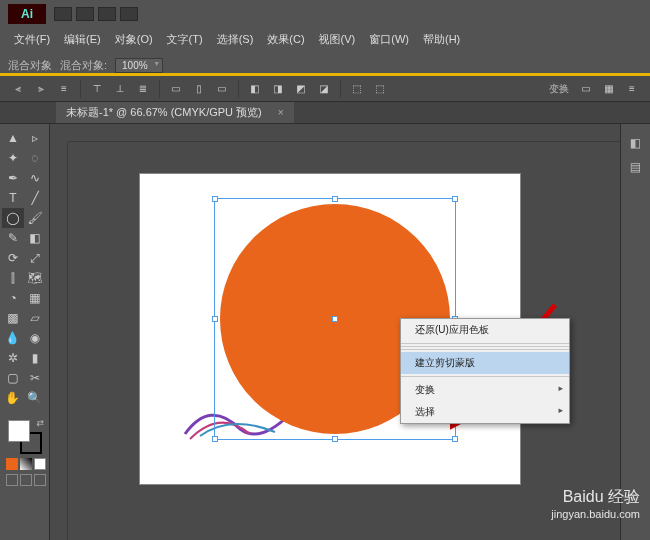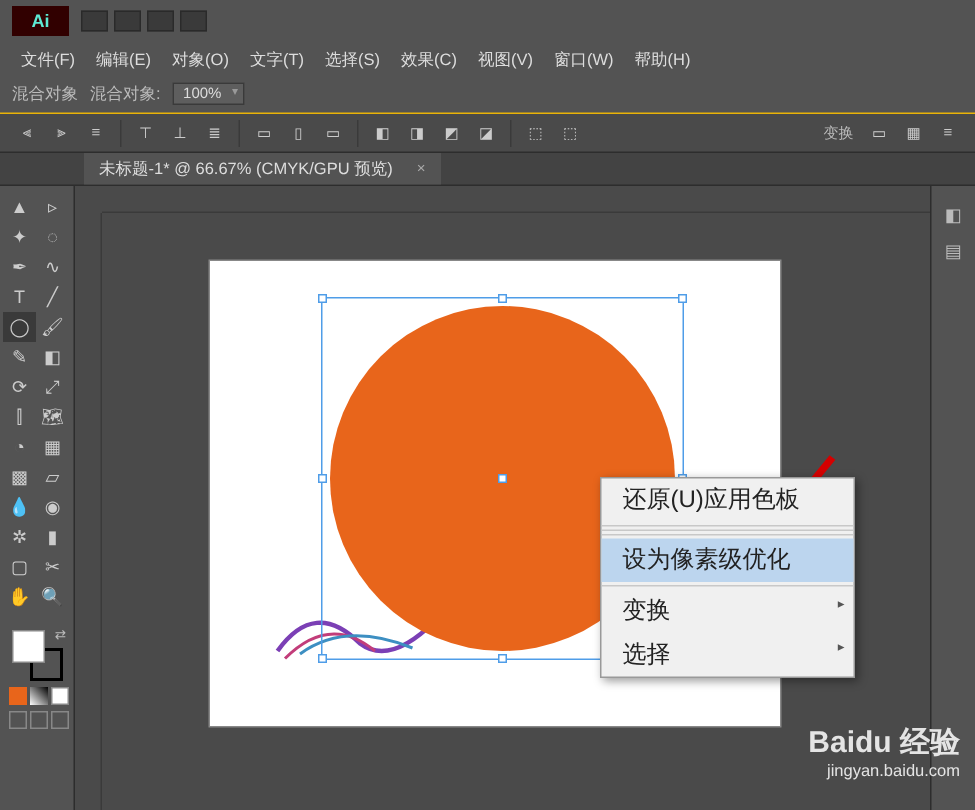--- a/index.html
+++ b/index.html
@@ -9,21 +9,21 @@
 .title-icons{display:flex;gap:4px}
 .title-icons .ic{width:18px;height:14px;background:#3a3a3a;border:1px solid #2a2a2a}
 .workspace-sel{margin-left:auto;display:flex;align-items:center;gap:6px}
 .ws-dd{background:#424242;color:#ccc;padding:2px 18px 2px 8px;font-size:11px;position:relative;border:1px solid #2d2d2d}
 .ws-dd:after{content:"▾";position:absolute;right:4px;top:1px;font-size:9px;color:#aaa}
 .search-stock{background:#3a3a3a;border:1px solid #2d2d2d;color:#888;padding:2px 8px;font-size:10px;font-style:italic;width:110px}
 .win-btns{display:flex;gap:2px;margin-left:8px}
 .win-btns .wb{width:22px;height:14px;color:#ccc;text-align:center;font-size:10px;line-height:14px}
 .menubar{height:22px;background:#535353;display:flex;align-items:center;padding:0 8px;gap:2px}
 .menubar .mi{color:#ddd;padding:2px 6px;font-size:11px}
-.ctrl-row{height:26px;background:#535353;display:flex;align-items:center;padding:0 8px;border-bottom:1px solid #eab308}
+.ctrl-row{height:26px;background:#535353;display:flex;align-items:flex-end;padding:0 8px;border-bottom:3px solid #eab308}
 .ctrl-lbl{color:#bbb;font-size:11px;margin-right:8px}
 .ctrl-dd{background:#5e5e5e;border:1px solid #3a3a3a;color:#ddd;padding:1px 14px 1px 6px;font-size:10px;position:relative;margin-right:4px}
 .ctrl-dd:after{content:"▾";position:absolute;right:3px;top:0;font-size:8px;color:#999}
 .doc-tab-row{height:22px;background:#434343;display:flex;align-items:center;border-bottom:1px solid #2d2d2d}
 .doc-tab{background:#535353;color:#ddd;padding:3px 10px;font-size:11px;display:flex;align-items:center;gap:16px;margin-left:56px}
 .doc-tab .x{color:#aaa;font-size:10px}
 .opt-row{height:26px;background:#4a4a4a;display:flex;align-items:center;padding:0 8px;gap:3px;border-bottom:1px solid #2d2d2d}
 .opt-ic{width:20px;height:18px;background:#4a4a4a;border:1px solid transparent;color:#ccc;display:flex;align-items:center;justify-content:center;font-size:10px}
 .opt-sep{width:1px;height:18px;background:#3a3a3a;margin:0 3px}
 .opt-txt{color:#bbb;font-size:10px;padding:0 4px}
@@ -48,28 +48,28 @@
 .sel-handle{position:absolute;width:6px;height:6px;background:#fff;border:1px solid #4f9de8}
 .sh-tl{top:-3px;left:-3px}.sh-tc{top:-3px;left:50%;margin-left:-3px}.sh-tr{top:-3px;right:-3px}
 .sh-ml{top:50%;left:-3px;margin-top:-3px}.sh-mr{top:50%;right:-3px;margin-top:-3px}
 .sh-bl{bottom:-3px;left:-3px}.sh-bc{bottom:-3px;left:50%;margin-left:-3px}.sh-br{bottom:-3px;right:-3px}
 .sh-cen{top:50%;left:50%;margin:-3px 0 0 -3px}
 .ribbons{position:absolute;bottom:40px;left:40px;width:120px;height:50px}
 .ribbons svg{width:100%;height:100%}
 .right-panel{width:30px;background:#535353;border-left:1px solid #2d2d2d;padding-top:6px}
 .rp-ic{width:22px;height:22px;margin:2px auto;color:#bbb;display:flex;align-items:center;justify-content:center;font-size:12px}
 .context-menu{position:absolute;top:318px;left:400px;width:170px;background:#f0f0f0;border:1px solid #999;box-shadow:2px 2px 6px rgba(0,0,0,.4);z-index:100}
-.cm-item{padding:4px 18px 4px 14px;font-size:16px;color:#222;position:relative}
+.cm-item{padding:4px 18px 4px 14px;font-size:10px;color:#222;position:relative}
 .cm-item.disabled{color:#9a9a9a}
 .cm-item.hl{background:#bcd5ee}
 .cm-item.sub:after{content:"▸";position:absolute;right:6px;top:4px;font-size:9px;color:#555}
 .cm-sep{height:1px;background:#c8c8c8;margin:2px 0}
 .arrow-annot{position:absolute;top:300px;left:450px;z-index:99;pointer-events:none}
 .watermark{position:absolute;bottom:20px;right:10px;color:#fff;font-size:11px;opacity:.85;z-index:50;text-align:right}
-.watermark .bd{font-size:20px;font-weight:bold}
+.watermark .bd{font-size:16px;font-weight:normal}
 </style>
 </head>
 <body>
 
 <div class="titlebar">
   <div class="ai-logo">Ai</div>
   <div class="title-icons">
     <div class="ic"></div>
     <div class="ic"></div>
     <div class="ic"></div>
@@ -245,21 +245,21 @@
       </marker>
     </defs>
   <path d="M105,5 Q60,60 15,110" stroke="#d40000" stroke-width="5" fill="none" marker-end="url(#ah)"></path>
 </svg>
 
 <div class="context-menu">
   <div class="cm-item">还原(U)应用色板</div>
   <div class="cm-sep"></div>
   <div class="cm-sep"></div>
   <div class="cm-sep"></div>
-  <div class="cm-item hl">设为像素级优化</div>
+  <div class="cm-item hl">建立剪切蒙版</div>
   <div class="cm-sep"></div>
   <div class="cm-item sub">变换</div>
   <div class="cm-item sub">选择</div>
 
 </div>
 
 <div class="watermark">
   <div class="bd">Baidu 经验</div>
   <div>jingyan.baidu.com</div>
 </div>

